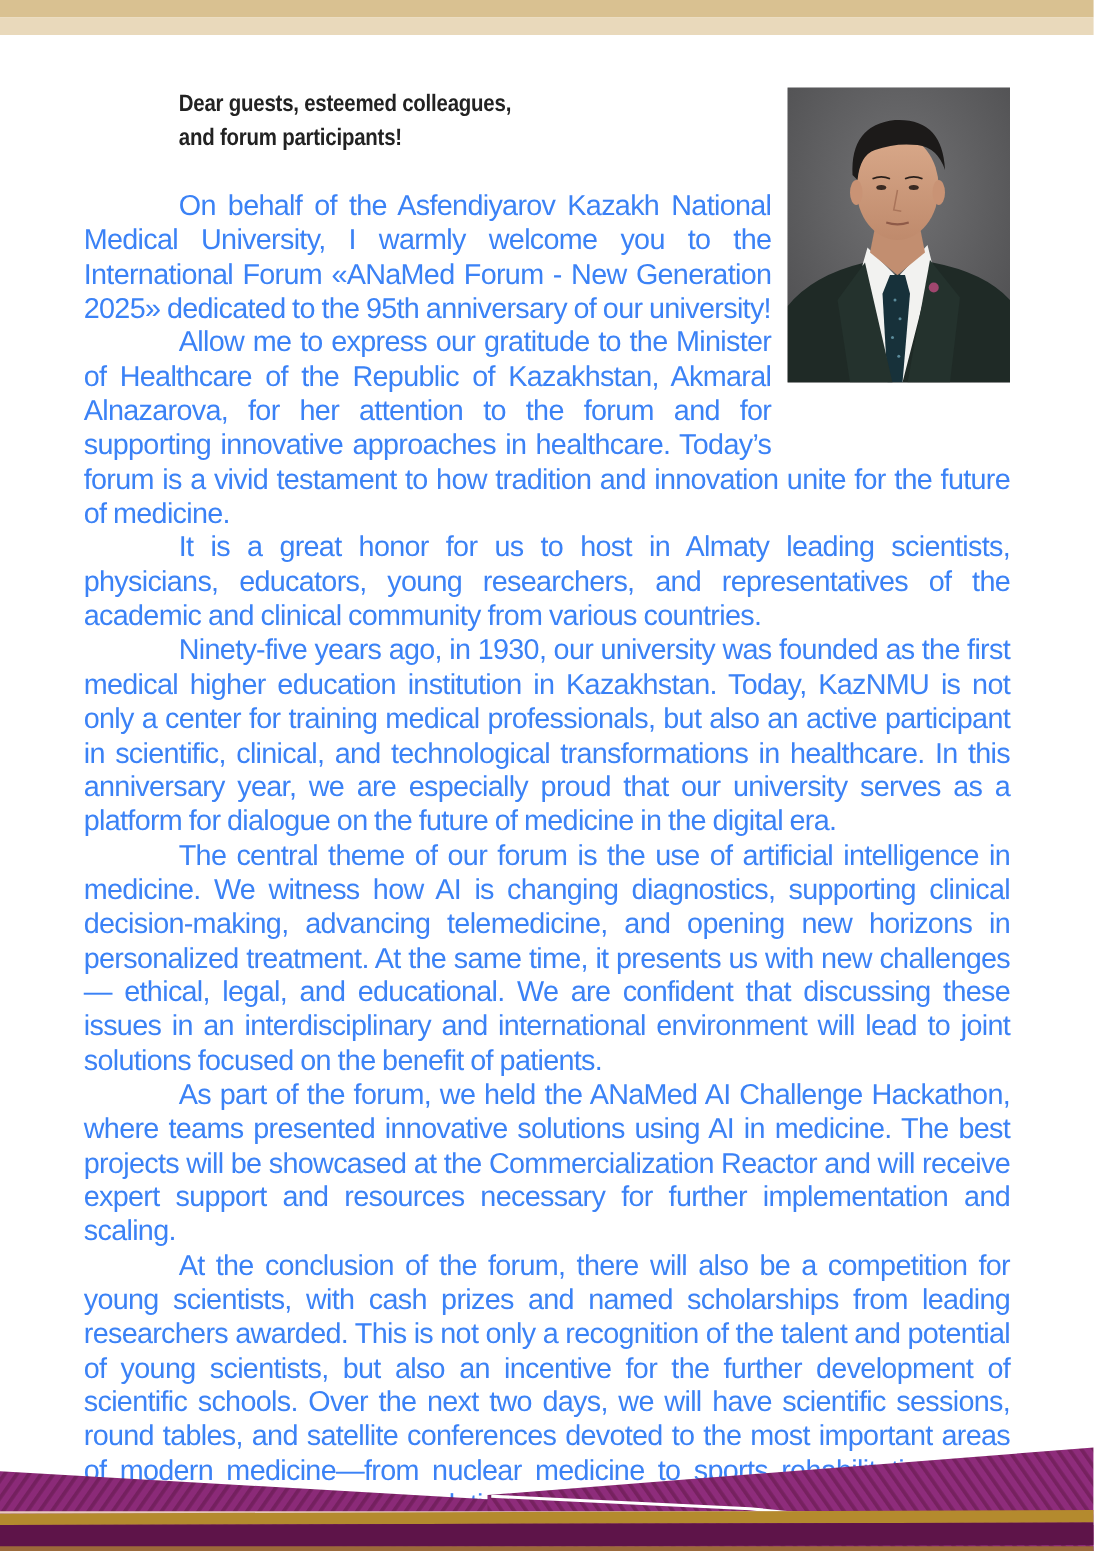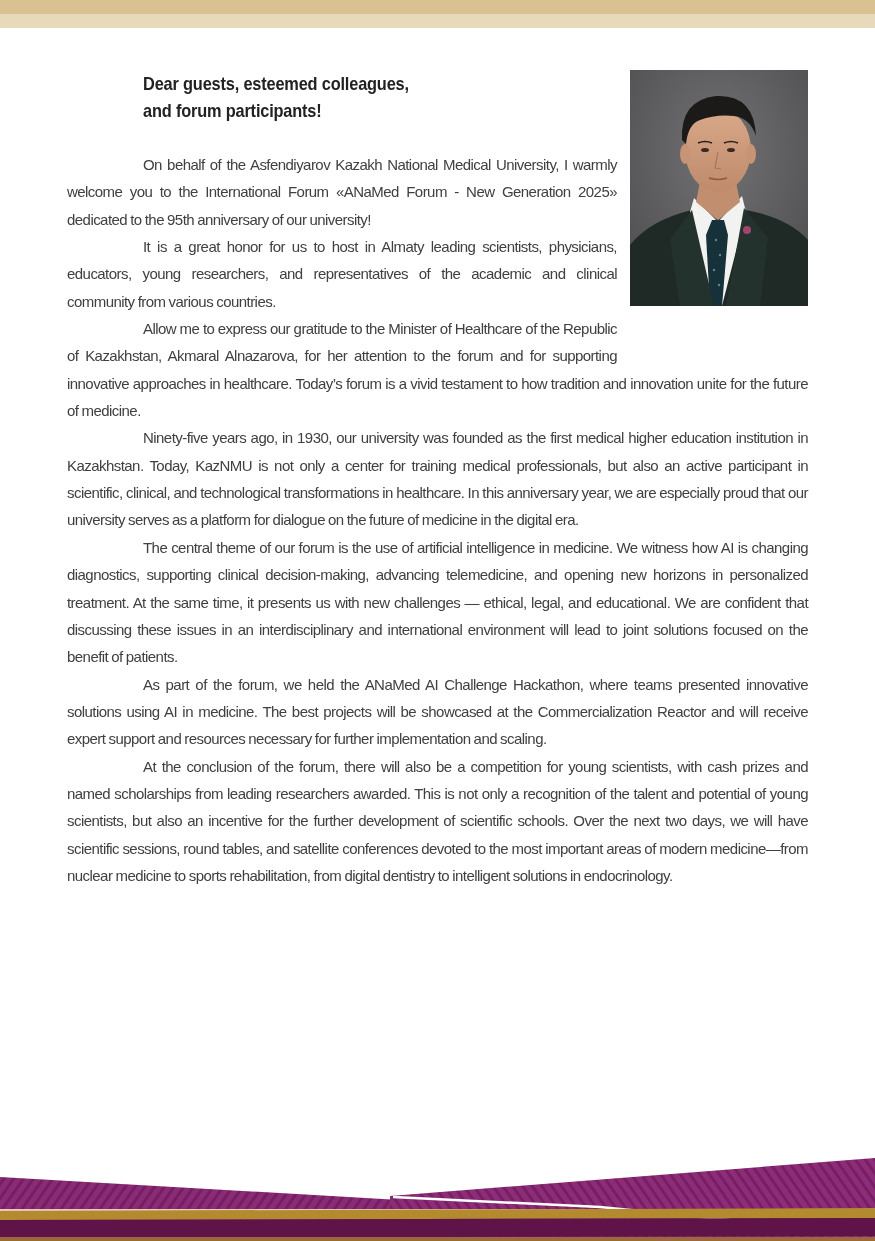--- a/index.html
+++ b/index.html
@@ -51,25 +51,25 @@
 
   
   .body-text {
     position: absolute;
     left: 67px;
     top: 151px;
     width: 741px;
   }
   .para {
     margin: 0;
-    font-size: 15px;
+    font-size: 23px;
     line-height: 27.35px;
     text-align: justify;
     text-indent: 76px;
-    color: #404040;
+    color: #3b82f6;
     letter-spacing: -0.55px;
     word-spacing: -0.5px;
   }
   .float-spacer {
     float: right;
     width: 191px;
     height: 215px;
   }
 
   
@@ -135,22 +135,22 @@
     <path d="M94 73 Q101 70 108 73" stroke="#2a1f1a" stroke-width="1.5" fill="none"></path>
 
     <path d="M88 82 L85 98 L91 99" stroke="#a9745a" stroke-width="1.2" fill="none"></path>
     <path d="M79 108 Q88 111 97 108" stroke="#8e5a48" stroke-width="1.6" fill="none"></path>
   </svg>
 </div>
 
 <div class="body-text">
   <div class="float-spacer"></div>
   <p class="para">On behalf of the Asfendiyarov Kazakh National Medical University, I warmly welcome you to the International Forum «ANaMed Forum - New Generation 2025» dedicated to the 95th anniversary of our university!</p>
+  <p class="para">Allow me to express our gratitude to the Minister of Healthcare of the Republic of Kazakhstan, Akmaral Alnazarova, for her attention to the forum and for supporting innovative approaches in healthcare. Today’s forum is a vivid testament to how tradition and innovation unite for the future of medicine.</p>
   <p class="para">It is a great honor for us to host in Almaty leading scientists, physicians, educators, young researchers, and representatives of the academic and clinical community from various countries.</p>
-  <p class="para">Allow me to express our gratitude to the Minister of Healthcare of the Republic of Kazakhstan, Akmaral Alnazarova, for her attention to the forum and for supporting innovative approaches in healthcare. Today’s forum is a vivid testament to how tradition and innovation unite for the future of medicine.</p>
   <p class="para">Ninety-five years ago, in 1930, our university was founded as the first medical higher education institution in Kazakhstan. Today, KazNMU is not only a center for training medical professionals, but also an active participant in scientific, clinical, and technological transformations in healthcare. In this anniversary year, we are especially proud that our university serves as a platform for dialogue on the future of medicine in the digital era.</p>
   <p class="para">The central theme of our forum is the use of artificial intelligence in medicine. We witness how AI is changing diagnostics, supporting clinical decision-making, advancing telemedicine, and opening new horizons in personalized treatment. At the same time, it presents us with new challenges — ethical, legal, and educational. We are confident that discussing these issues in an interdisciplinary and international environment will lead to joint solutions focused on the benefit of patients.</p>
   <p class="para">As part of the forum, we held the ANaMed AI Challenge Hackathon, where teams presented innovative solutions using AI in medicine. The best projects will be showcased at the Commercialization Reactor and will receive expert support and resources necessary for further implementation and scaling.</p>
   <p class="para">At the conclusion of the forum, there will also be a competition for young scientists, with cash prizes and named scholarships from leading researchers awarded. This is not only a recognition of the talent and potential of young scientists, but also an incentive for the further development of scientific schools. Over the next two days, we will have scientific sessions, round tables, and satellite conferences devoted to the most important areas of modern medicine—from nuclear medicine to sports rehabilitation, from digital dentistry to intelligent solutions in endocrinology.</p>
 </div>
 
 <div class="footer">
   <svg width="875" height="101" viewBox="0 0 875 101">
     <defs>
       <pattern id="stripesA" patternUnits="userSpaceOnUse" width="8" height="8" patternTransform="rotate(35)">

